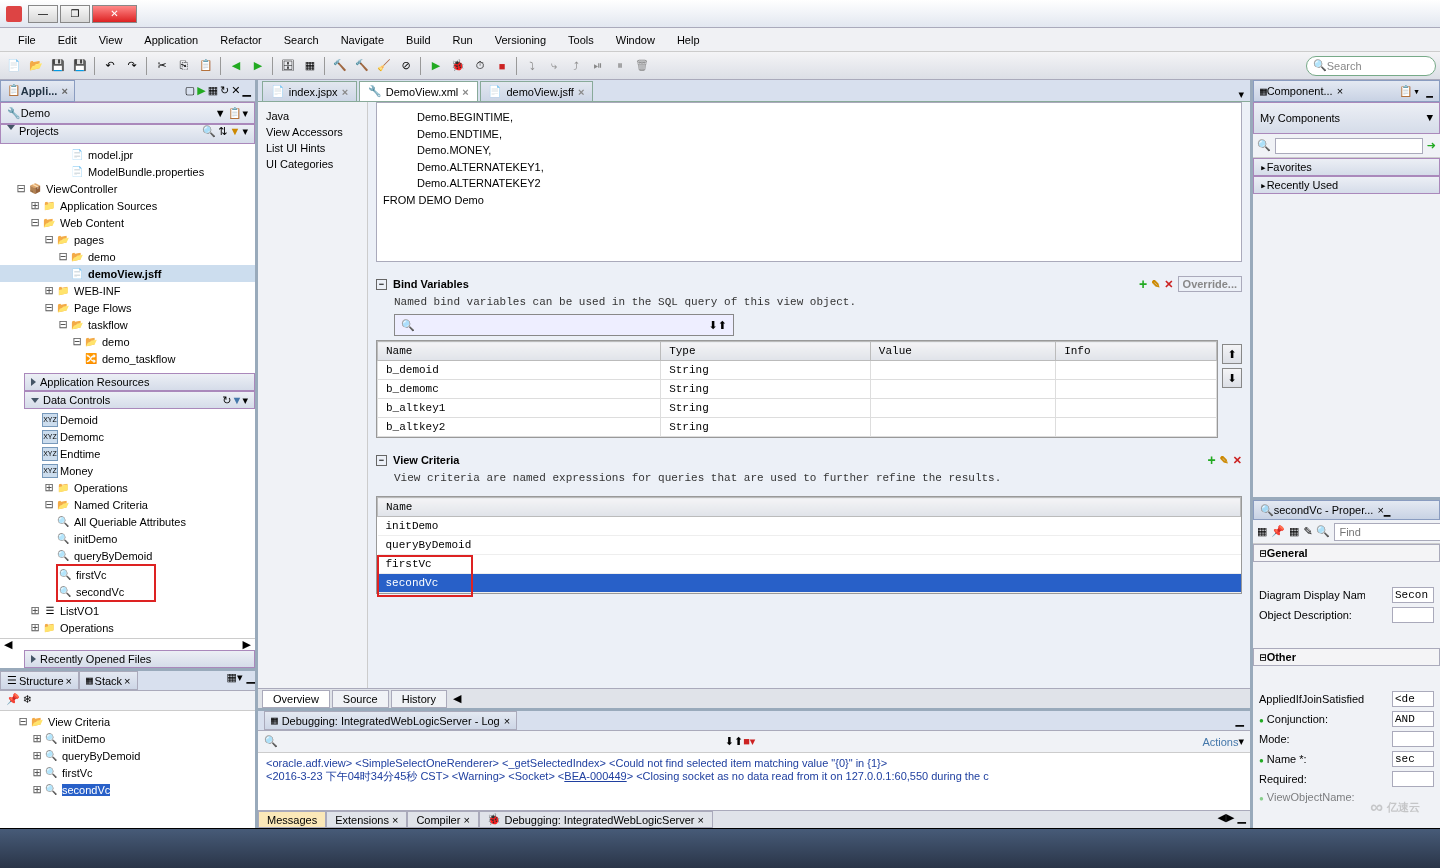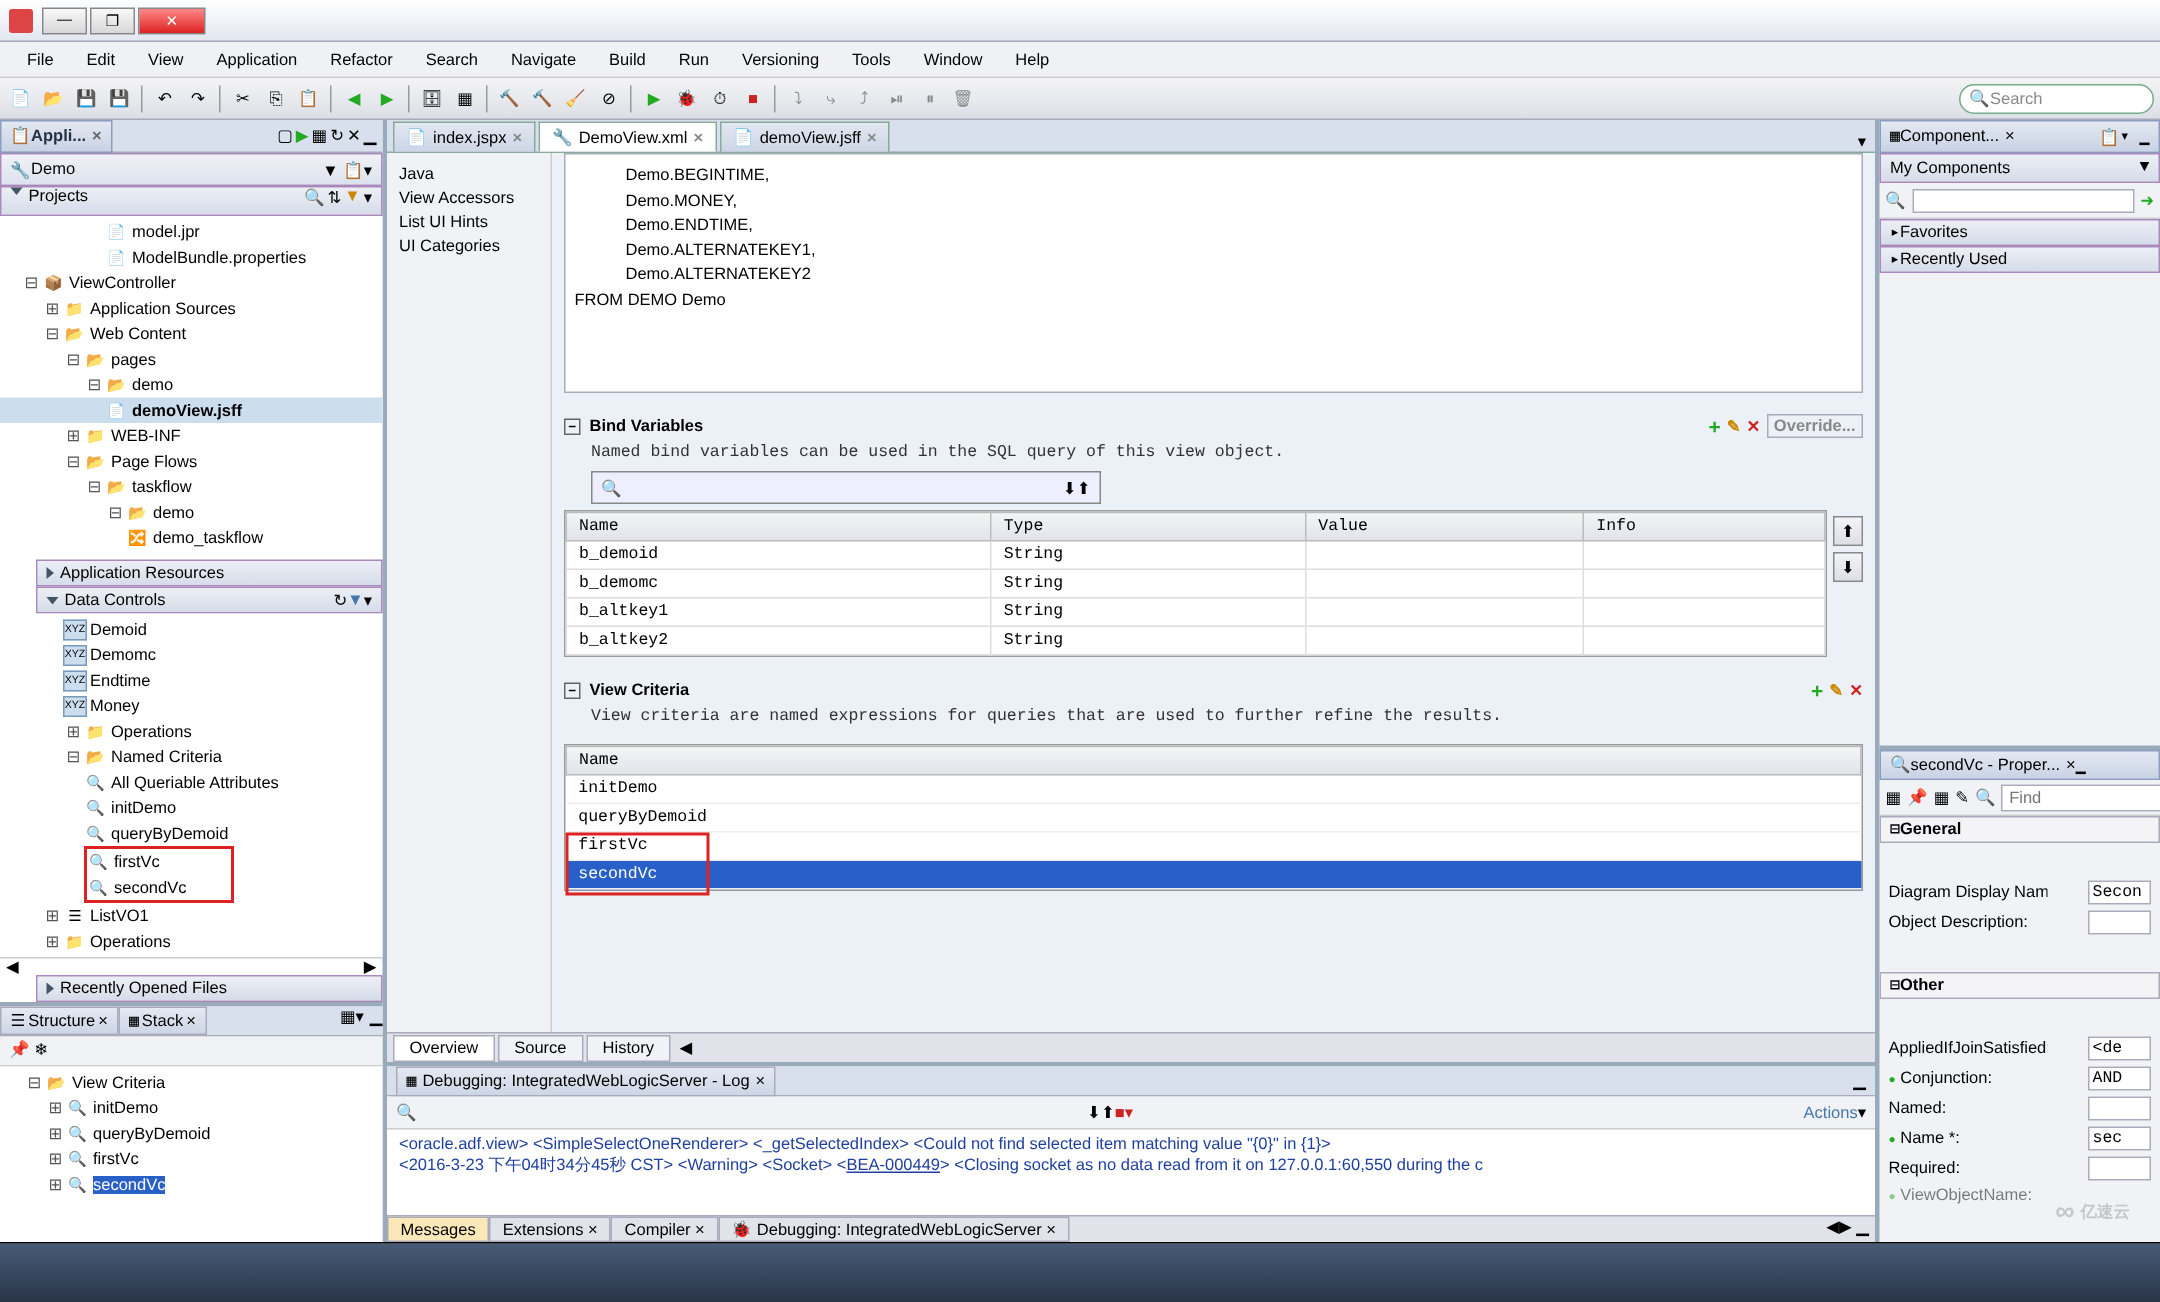--- a/index.html
+++ b/index.html
@@ -75,21 +75,21 @@
 .dbg-tab { padding:2px 6px; background:linear-gradient(#e4e9f2,#cdd6e6); border:1px solid #aab; font-family:"Courier New",monospace; display:flex; align-items:center; gap:4px; }
 .dbg-tool { height:22px; display:flex; align-items:center; padding:0 6px; border-bottom:1px solid #ccc; background:#f0f2f6; }
 .dbg-body { flex:1; overflow:auto; padding:4px 8px; font-family:"Courier New",monospace; color:#2040a0; white-space:nowrap; }
 .dbg-body .line2 { color:#2040a0; }
 .dbg-link { color:#2040a0; text-decoration:underline; }
 .dbg-bottom-tabs { height:18px; display:flex; background:#e0e3e9; border-top:1px solid #aab; font-family:"Courier New",monospace; }
 .dbg-bt { padding:1px 8px; border:1px solid #aab; display:flex; align-items:center; gap:3px; }
 .dbg-bt.active { background:#fbe8b8; }
 .right-col { width:190px; border-left:3px solid #9ab; display:flex; flex-direction:column; background:#f0f2f6; }
 .comp-hdr { height:22px; background:linear-gradient(#e4e9f2,#c8d2e4); border:1px solid #8a9cc0; display:flex; align-items:center; padding:0 6px; font-family:"Courier New",monospace; }
-.my-comp { height:20px; background:linear-gradient(#eceff5,#d5dce9); border:1px solid #a8b; padding:0 6px; display:flex; align-items:center; font-family:"Courier New",monospace; }
+.my-comp { height:32px; background:linear-gradient(#eceff5,#d5dce9); border:1px solid #a8b; padding:0 6px; display:flex; align-items:center; font-family:"Courier New",monospace; }
 .comp-search { height:24px; display:flex; align-items:center; padding:2px 4px; border-bottom:1px solid #ccc; gap:4px; }
 .comp-cat { height:18px; background:linear-gradient(#eceff5,#d5dce9); border:1px solid #a8b; padding:0 6px; display:flex; align-items:center; font-family:"Courier New",monospace; }
 .prop-panel { border-top:3px solid #9ab; display:flex; flex-direction:column; flex:1; }
 .prop-hdr { height:20px; background:linear-gradient(#e4e9f2,#c8d2e4); border:1px solid #8a9cc0; display:flex; align-items:center; padding:0 6px; font-family:"Courier New",monospace; }
 .prop-tools { height:24px; display:flex; align-items:center; padding:0 4px; gap:4px; border-bottom:1px solid #ccc; }
 .prop-find { flex:1; height:18px; border:1px solid #aab; background:#fff; padding:0 4px; color:#888; }
 .prop-sect-hdr { height:18px; background:#f4f4f6; border:1px solid #aab; padding:0 6px; font-family:"Courier New",monospace; font-weight:bold; display:flex; align-items:center; }
 .prop-body { padding:21px 6px; font-family:"Courier New",monospace; }
 .prop-row { display:flex; align-items:center; margin:4px 0; gap:4px; }
 .prop-row label { flex:1; white-space:nowrap; overflow:hidden; }
@@ -397,22 +397,22 @@
           <div>Java</div>
           <div>View Accessors</div>
           <div>List UI Hints</div>
           <div>UI Categories</div>
         </div>
         <div class="main-editor">
           <div style="position:relative">
 
             <div class="sql-box">
               <div>Demo.BEGINTIME,</div>
+              <div>Demo.ENDTIME,</div>
               <div>Demo.MONEY,</div>
-              <div>Demo.ENDTIME,</div>
               <div>Demo.ALTERNATEKEY1,</div>
               <div>Demo.ALTERNATEKEY2</div>
               <div style="margin-left:-34px">FROM DEMO Demo</div>
             </div>
           </div>
 
           <div class="sect">
             <div class="sect-title">
               <span class="exp-box">−</span>
                 <span>Bind Variables</span>
@@ -582,21 +582,21 @@
         <div class="prop-body">
           <div class="prop-row">
               <label>AppliedIfJoinSatisfied:</label>
               <input value="&lt;de" style="">
             </div>
           <div class="prop-row">
               <label class="green-dot">Conjunction:</label>
               <input value="AND" style="">
             </div>
           <div class="prop-row">
-              <label>Named:</label>
+              <label>Mode:</label>
               <input style="">
             </div>
           <div class="prop-row">
               <label class="green-dot">Name *:</label>
               <input value="sec" style="">
             </div>
           <div class="prop-row">
               <label>Required:</label>
               <input style="">
             </div>

